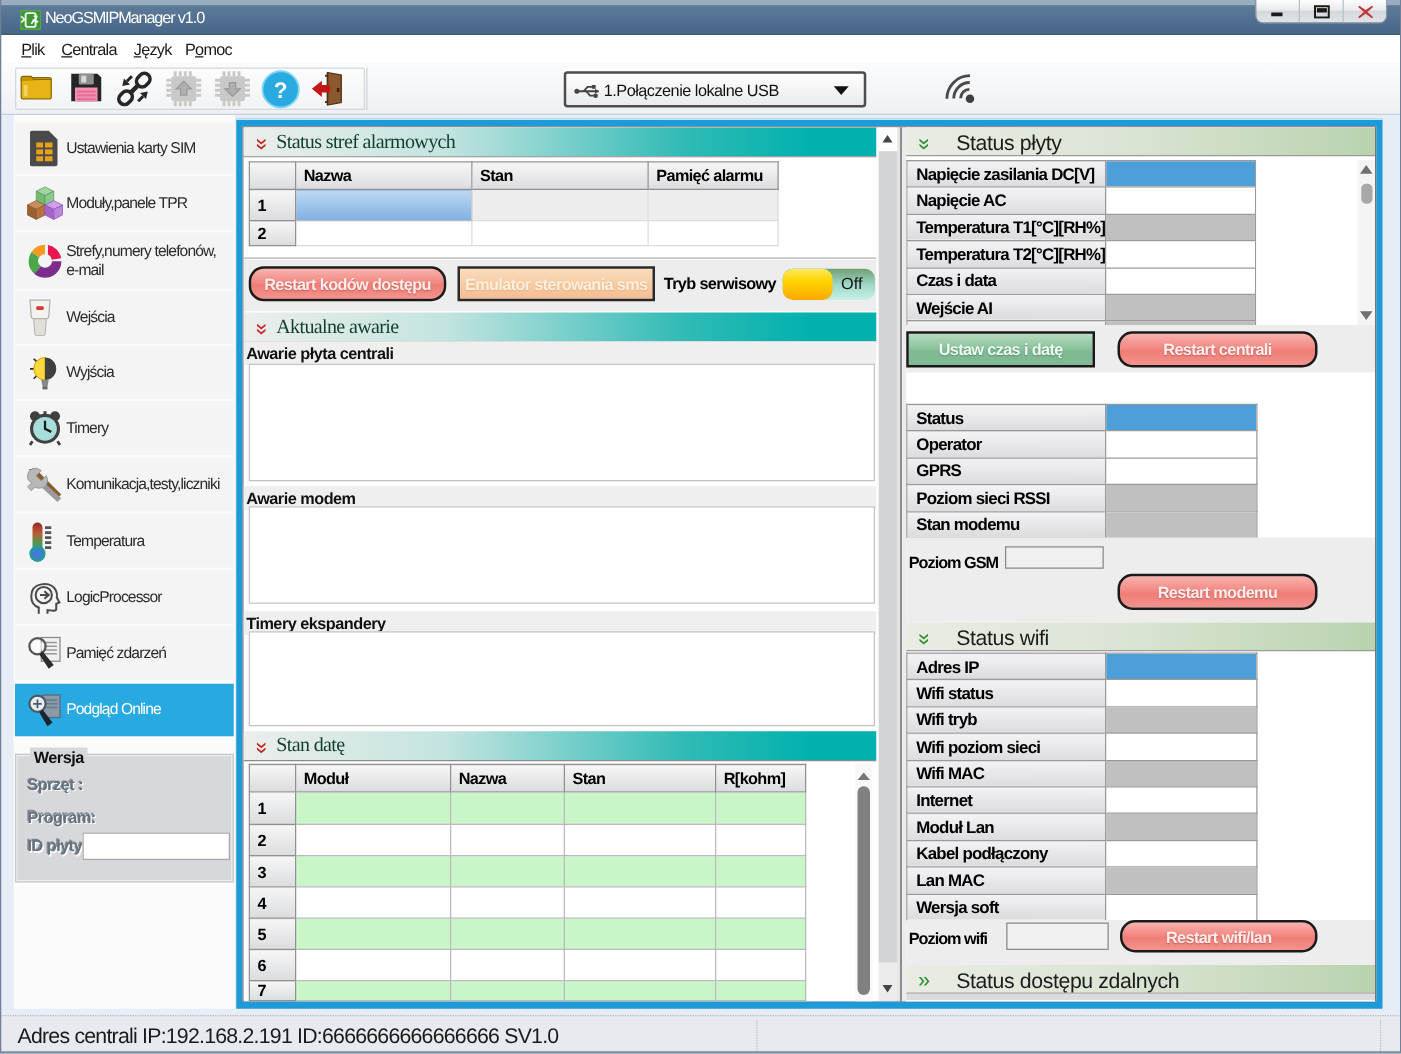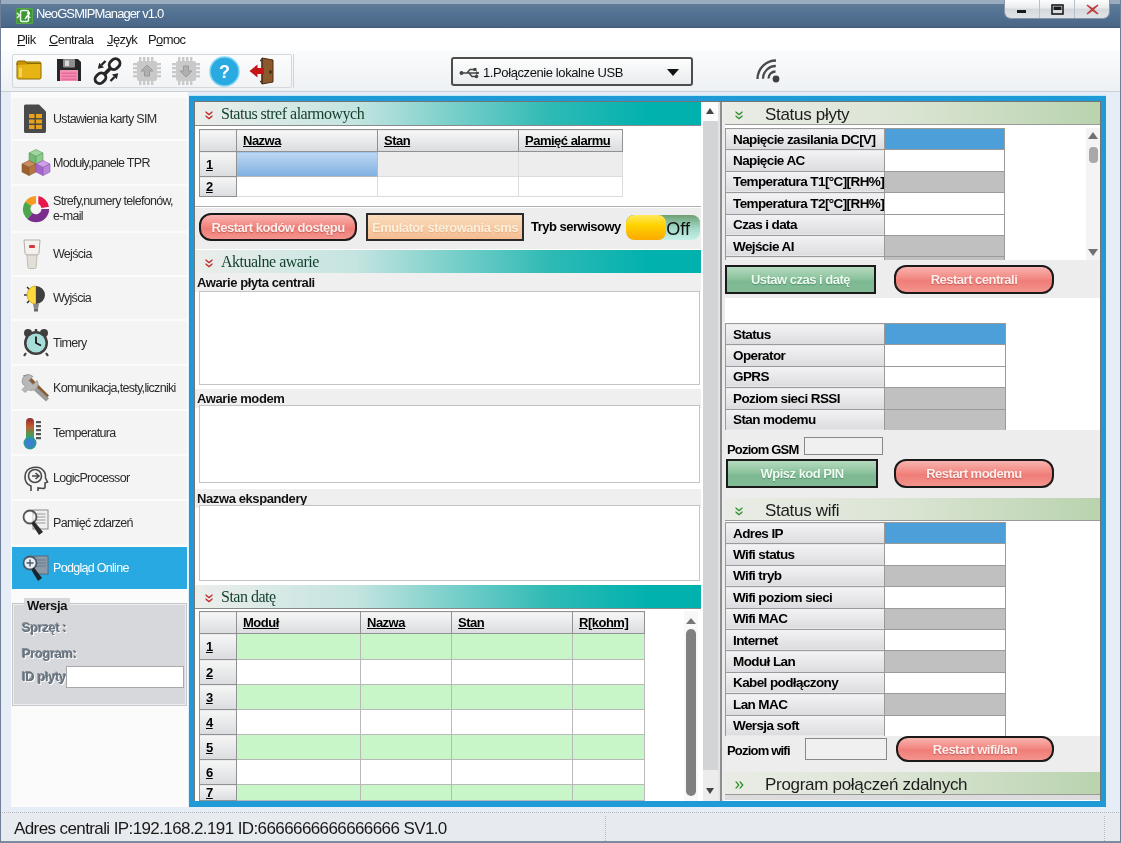--- a/index.html
+++ b/index.html
@@ -50,21 +50,21 @@
 #maininner { position:absolute; left:5px; top:5px; right:5px; bottom:6px; background:#fff; border:1px solid #757575; }
 
 
 #centersec { position:absolute; left:0px; top:0px; width:507px; height:699px; background:#fff; }
 .thdr { position:absolute; left:0; width:506px; height:24px;
   background:linear-gradient(90deg,#eceeeb 0%,#c3e4e0 32%,#2fbab5 70%,#00b1ae 90%);
   border-bottom:1px solid #8a8a8a; }
 .thdr .htxt { position:absolute; left:26px; top:3px; font-family:"Liberation Serif", serif; font-size:16px; letter-spacing:-0.5px; color:#123e2c; }
 .chev { position:absolute; left:10px; top:8px; width:8px; height:10px; }
 
-table.grid { border-collapse:collapse; position:absolute;text-decoration:underline; }
+table.grid { border-collapse:collapse; position:absolute; }
 table.grid td { border:1px solid #b9b9b9; font-size:13px; letter-spacing:-0.5px; font-weight:bold; color:#000; padding:0 0 0 6px; white-space:nowrap; overflow:hidden; }
 .hcell { background:linear-gradient(#f6f6f6,#dadcdf); border:1px solid #919191 !important; }
 
 .awlabel { position:absolute; left:0px; width:506px; background:#efefef; font-weight:bold; font-size:13px; letter-spacing:-0.4px; color:#111; padding:2px 0 2px 2px; }
 .awbox { position:absolute; left:4px; width:501px; background:#fff; border:1px solid #c4c4c4; }
 
 
 .btn { position:absolute; border:2px solid #1a1a1a; font-weight:bold; font-size:13px; letter-spacing:-0.5px; text-align:center; }
 .btn-red { background:linear-gradient(#f8b3af,#f28680 48%,#ef7d77 55%,#f4938d); color:#fdeeec; text-shadow:0 1px 1px rgba(150,50,45,0.5);border-radius:12px; }
 .btn-peach { background:linear-gradient(#f9dcbc,#f5bd92); color:#fcf0dc; border-color:#2a2a2a; text-shadow:0 1px 1px rgba(200,140,80,0.4); }
@@ -440,35 +440,35 @@
         <td style="border-color:#dcdcdc"></td>
         <td style="border-color:#dcdcdc"></td>
       </tr>
     </tbody>
         </table>
     <div class="btn btn-red" style="left:4px;top:111px;width:158px;height:28px;line-height:25px">Restart kodów dostępu</div>
     <div class="btn btn-peach" style="left:171px;top:111px;width:158px;height:28px;line-height:25px">Emulator sterowania sms</div>
     <div style="position:absolute;left:336px;top:117px;font-weight:bold;font-size:13px;letter-spacing:-0.5px">Tryb serwisowy</div>
     <div style="position:absolute;left:431px;top:113px;width:74px;height:25px;border-radius:8px;overflow:hidden;background:linear-gradient(#6f9f74,#9fd8c8 52%,#c8f0e8)">
       <div style="position:absolute;left:0;top:0;width:40px;height:25px;border-radius:8px;background:linear-gradient(#ffe95e,#ffd400 40%,#fca800)"></div>
-      <div style="position:absolute;right:10px;top:4px;font-size:18px;color:#111">Off</div>
+      <div style="position:absolute;right:10px;top:4px;font-size:13px;color:#111">Off</div>
     </div>
 
     <div class="thdr" style="top:148px">
       <svg class="chev" viewBox="0 0 14 16">
             <path d="M1 1 L7 6 L13 1 L13 4 L7 9 L1 4 Z" fill="#c32525"></path>
             <path d="M1 8 L7 13 L13 8 L13 11 L7 16 L1 11 Z" fill="#c32525"></path>
           </svg>
       <span class="htxt">Aktualne awarie</span>
     </div>
     <div class="awlabel" style="top:171px">Awarie płyta centrali</div>
     <div class="awbox" style="top:189px;height:94px"></div>
     <div class="awlabel" style="top:287px">Awarie modem</div>
     <div class="awbox" style="top:303px;height:78px"></div>
-    <div class="awlabel" style="top:387px">Nazwa ekspandery</div>
+    <div class="awlabel" style="top:387px">Timery ekspandery</div>
     <div class="awbox" style="top:403px;height:76px"></div>
 
     <div class="thdr" style="top:483px">
       <svg class="chev" viewBox="0 0 14 16">
             <path d="M1 1 L7 6 L13 1 L13 4 L7 9 L1 4 Z" fill="#c32525"></path>
             <path d="M1 8 L7 13 L13 8 L13 11 L7 16 L1 11 Z" fill="#c32525"></path>
           </svg>
       <span class="htxt">Stan datę</span>
     </div>
     <table class="grid" style="left:4px;top:509px">
@@ -619,21 +619,20 @@
             </tr>
       <tr>
               <td class="lab">Stan modemu</td>
               <td class="vgray"></td>
             </tr>
     </tbody>
         </table>
     <div style="position:absolute;left:0;top:328px;width:375px;height:68px;background:#ededed"></div>
     <div style="position:absolute;left:2px;top:340px;font-weight:bold;font-size:13px;letter-spacing:-0.8px">Poziom GSM</div>
     <div style="position:absolute;left:79px;top:335px;width:79px;height:18px;background:#f0f0f0;border:1px solid #888"></div>
-    <div class="btn btn-green" style="left:1px;top:357px;width:152px;height:29px;line-height:26px">Wpisz kod PIN</div>
     <div class="btn btn-red" style="left:169px;top:357px;width:160px;height:29px;line-height:26px">Restart modemu</div>
 
     <div class="ghdr" style="top:396px">
       <svg class="chev" viewBox="0 0 14 16">
             <path d="M1 1 L7 6 L13 1 L13 4 L7 9 L1 4 Z" fill="#2f8f2f"></path>
             <path d="M1 8 L7 13 L13 8 L13 11 L7 16 L1 11 Z" fill="#2f8f2f"></path>
           </svg>
       <span class="htxt">Status wifi</span>
     </div>
     <table class="stat" style="top:420px">
@@ -683,21 +682,21 @@
     <div style="position:absolute;left:0;top:634px;width:375px;height:36px;background:#ededed"></div>
     <div style="position:absolute;left:2px;top:641px;font-weight:bold;font-size:13px;letter-spacing:-0.8px">Poziom wifi</div>
     <div style="position:absolute;left:80px;top:636px;width:82px;height:22px;background:#f0f0f0;border:1px solid #888"></div>
     <div class="btn btn-red" style="left:171px;top:634px;width:158px;height:26px;line-height:23px">Restart wifi/lan</div>
 
     <div class="ghdr" style="top:670px">
       <svg class="chev" style="transform:rotate(-90deg)" viewBox="0 0 14 16">
             <path d="M1 1 L7 6 L13 1 L13 4 L7 9 L1 4 Z" fill="#2f8f2f"></path>
             <path d="M1 8 L7 13 L13 8 L13 11 L7 16 L1 11 Z" fill="#2f8f2f"></path>
           </svg>
-      <span class="htxt">Program połączeń zdalnych</span>
+      <span class="htxt">Status dostępu zdalnych</span>
     </div>
     <div style="position:absolute;left:0;top:693px;width:375px;height:6px;background:#dcdcdc;border-bottom:1px solid #fff"></div>
   </div>
 
 </div>
 </div>
 
 <div id="statusbar" class="abs">
   <span class="st">Adres centrali IP:192.168.2.191 ID:6666666666666666 SV1.0</span>
   <div style="position:absolute;left:605px;top:3px;height:25px;border-left:1px dotted #b8bcc2"></div>

